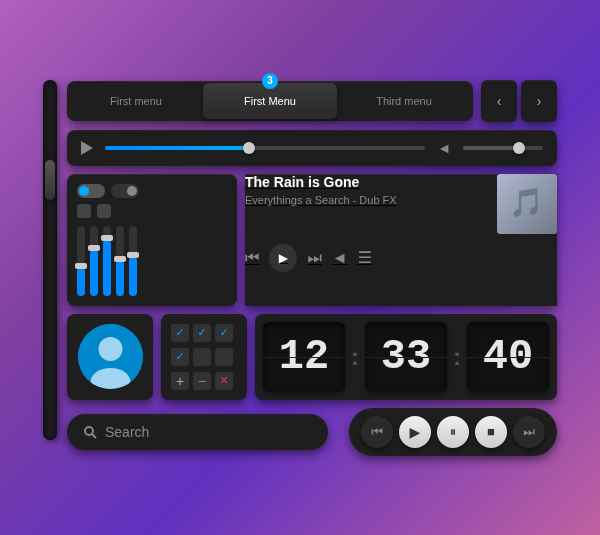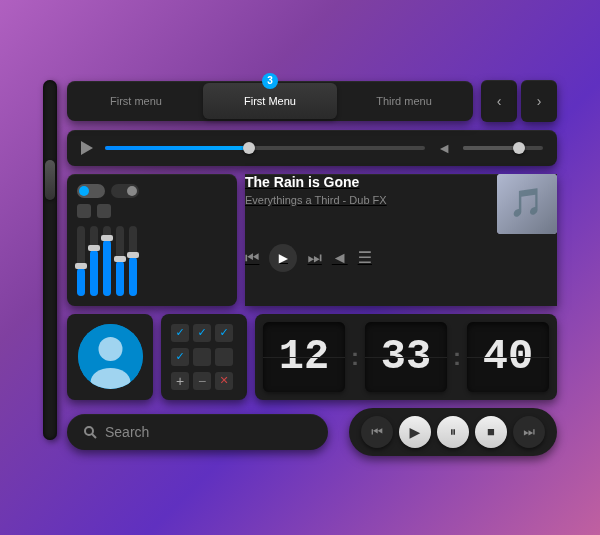--- a/index.html
+++ b/index.html
@@ -593,21 +593,21 @@
             <div class="fader-fill" style="height:55%; background:#0088ff;"></div>
             <div class="fader-thumb" style="bottom:53%;"></div>
           </div>
         </div>
       </div>
 
       <div class="media-player">
         <div class="media-info-row">
           <div class="media-text">
             <div class="media-title">The Rain is Gone</div>
-            <div class="media-subtitle">Everythings a Third - Dub FX</div>
+            <div class="media-subtitle">Everythings a Search - Dub FX</div>
           </div>
           <div class="media-album-art">
             <svg width="60" height="60" viewBox="0 0 60 60">
               <rect width="60" height="60" fill="#a0a0c0"></rect>
               <rect x="0" y="0" width="60" height="60" fill="url(#imggrad)"></rect>
               <defs>
                 <linearGradient id="imggrad" x1="0" y1="0" x2="1" y2="1">
                   <stop offset="0%" stop-color="#b0b8d0"></stop>
                   <stop offset="100%" stop-color="#707888"></stop>
                 </linearGradient>

